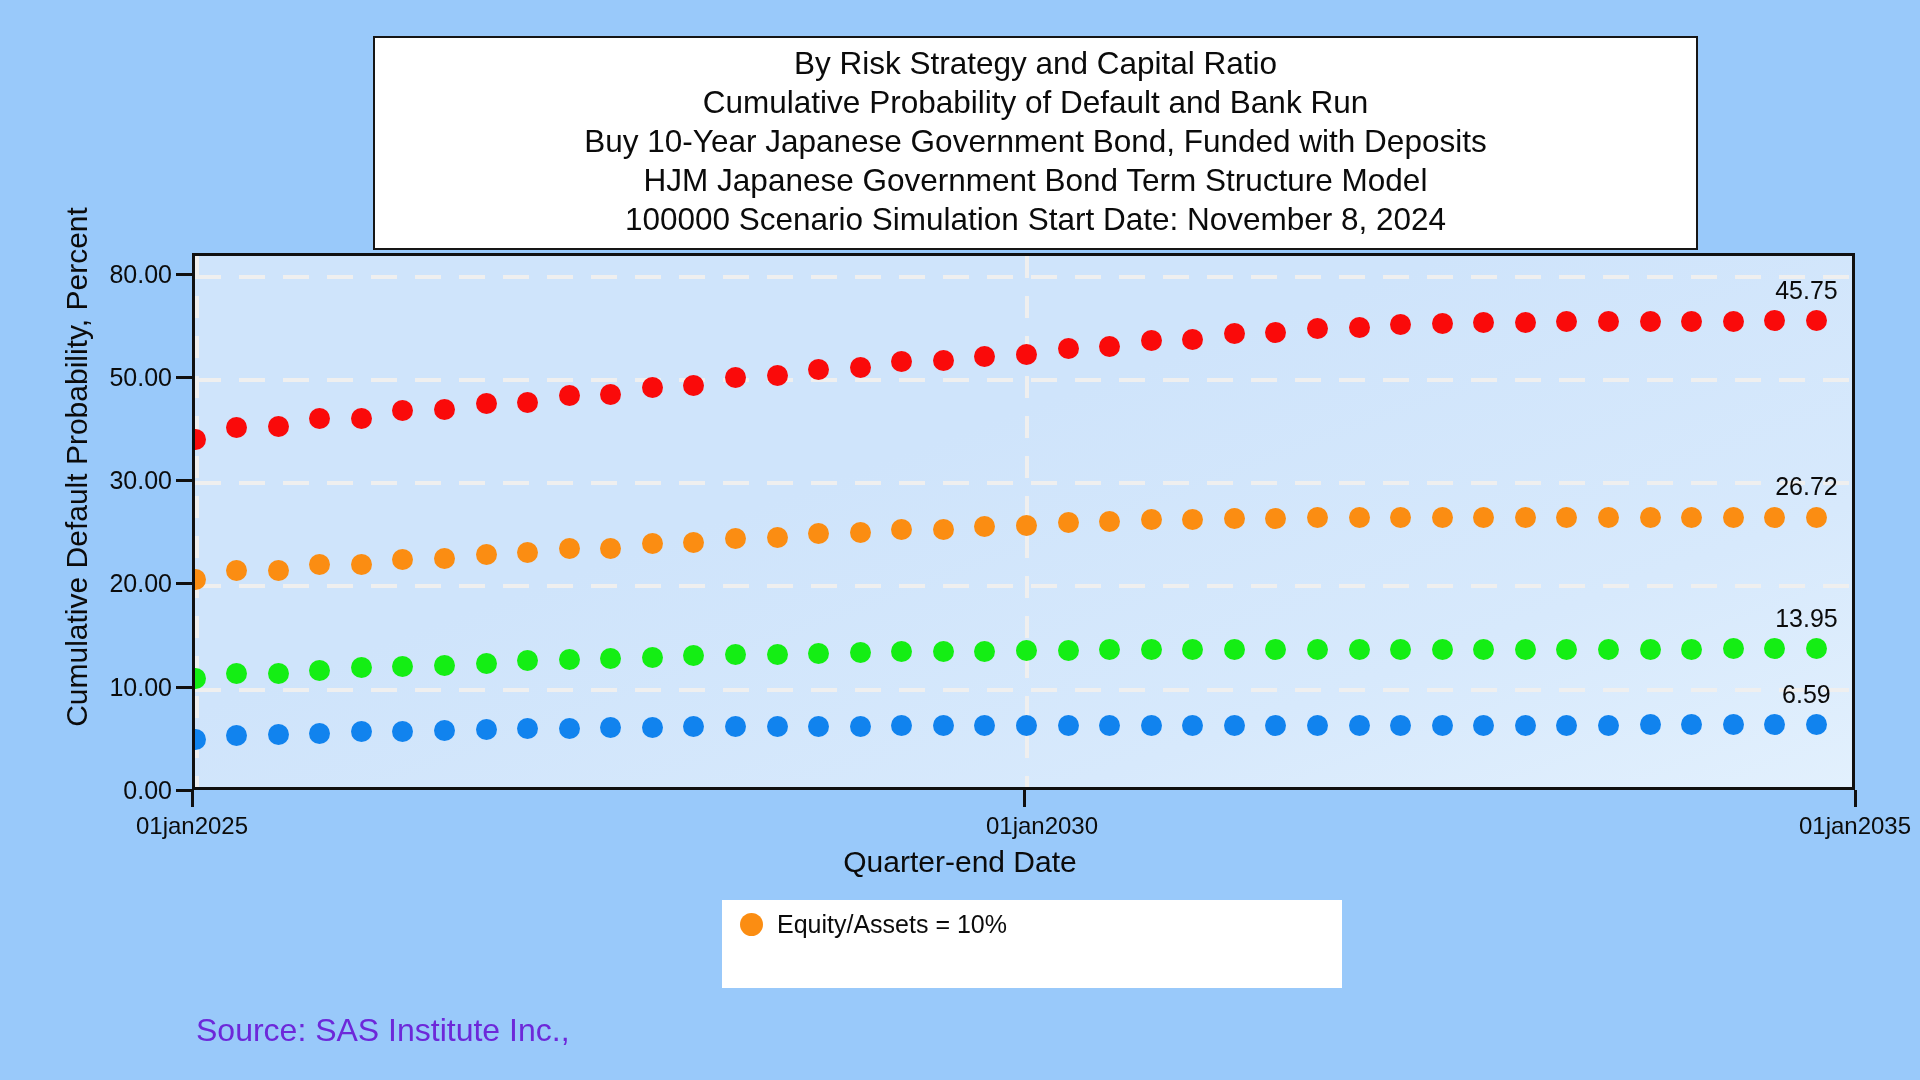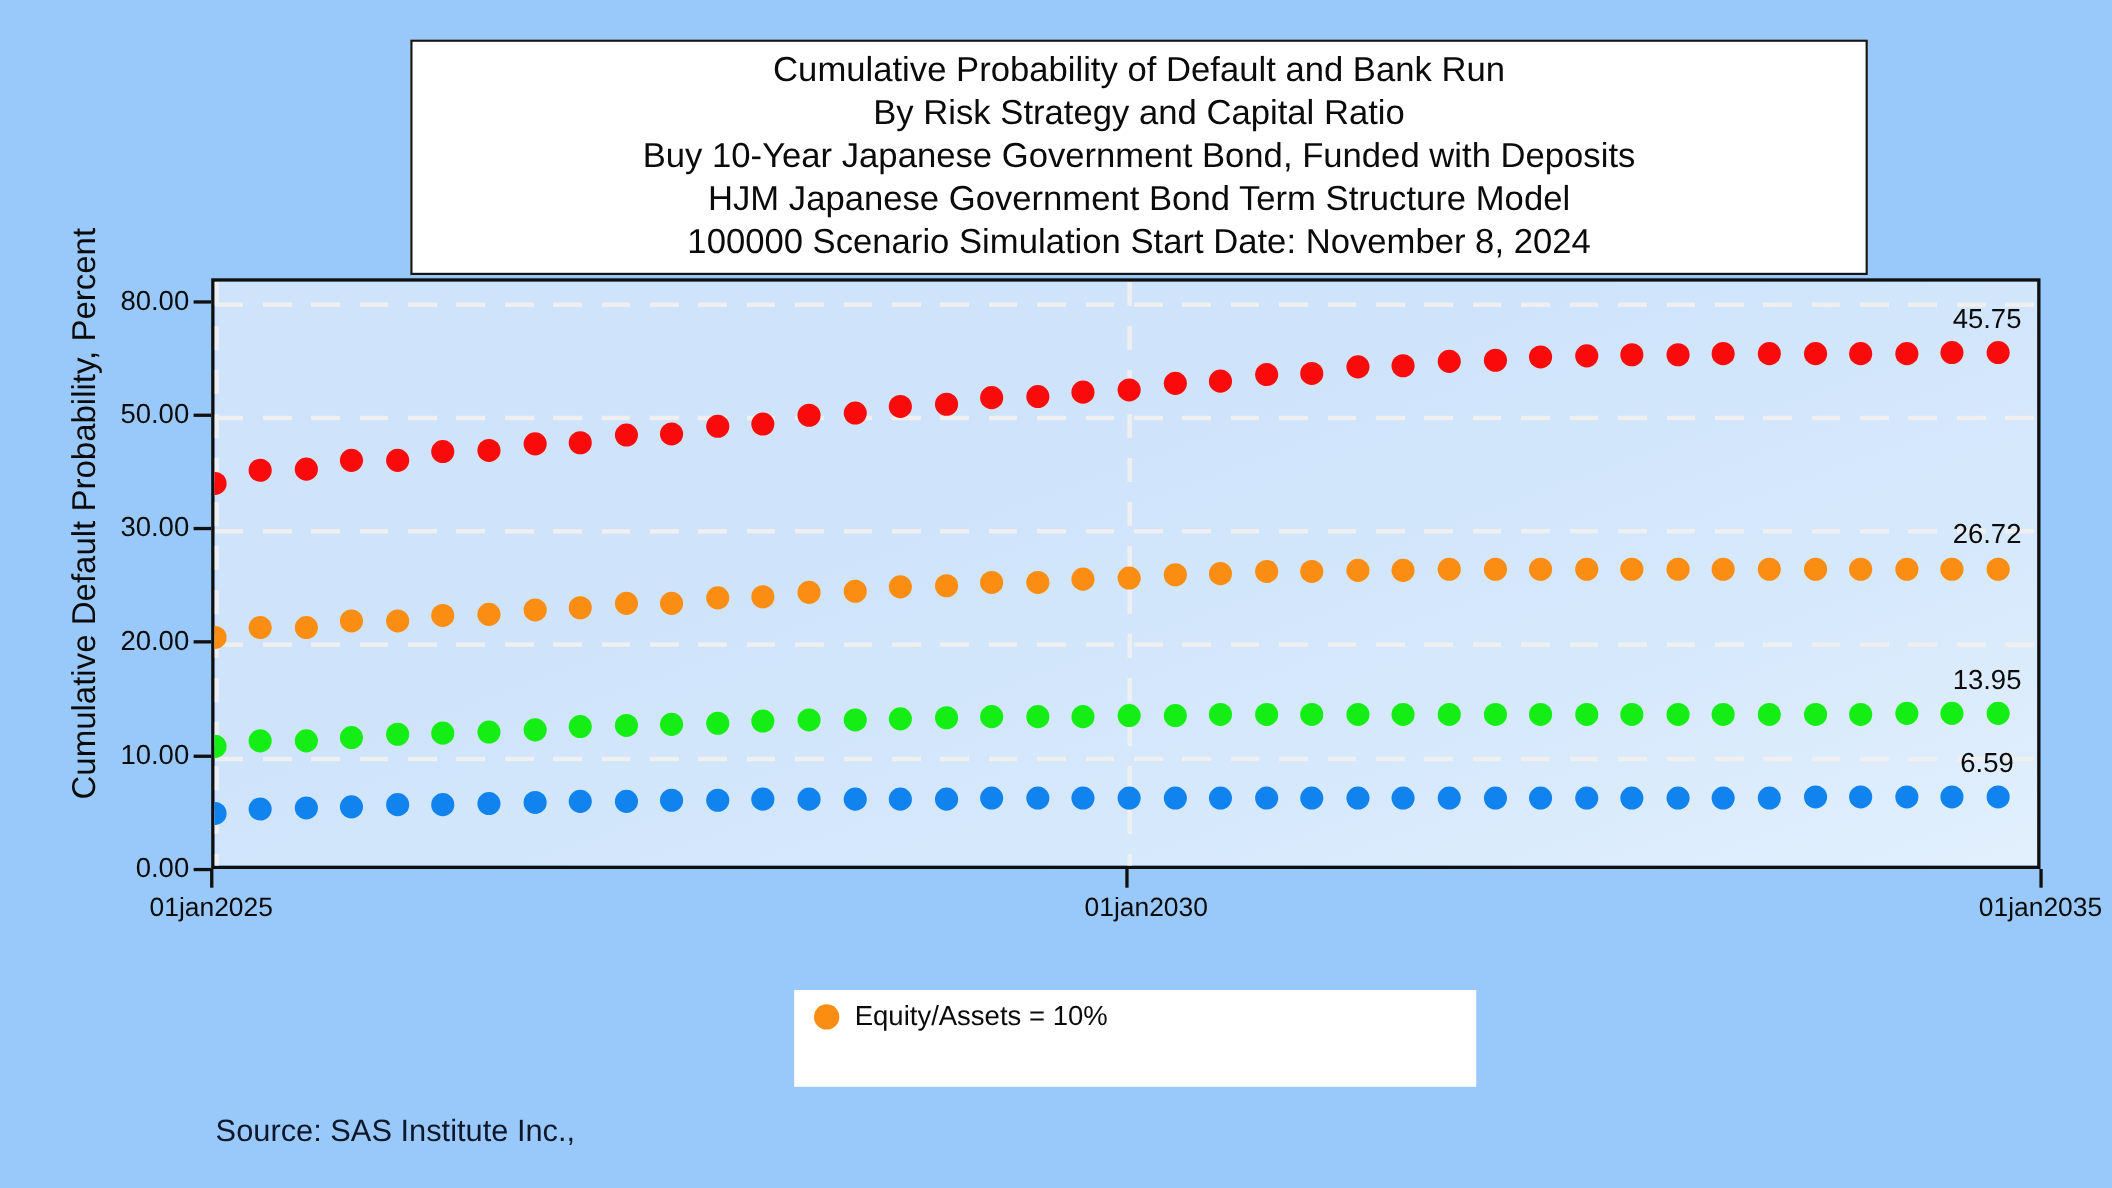--- a/index.html
+++ b/index.html
@@ -77,31 +77,31 @@
     background:#FFFFFF;
     display:grid;grid-template-columns:1fr 1fr;grid-template-rows:1fr 1fr;
     align-items:center;box-sizing:border-box;padding:4px 18px;
   }
   .legend-item{display:flex;align-items:center;gap:14px;}
   .legend-swatch{width:23px;height:23px;border-radius:50%;flex:none;}
   .legend-text{font-size:25px;color:#0B0B0B;white-space:nowrap;}
 
   
   .source{
-    position:absolute;left:196px;top:1012px;font-size:28px;color:#0f172a;white-space:nowrap;
+    position:absolute;left:196px;top:1012px;font-size:32px;color:#6d28d9;white-space:nowrap;
   }
 </style>
 </head>
 <body>
 
 <div id="stage">
 
   <div class="title-box">
+    <div class="title-line">By Risk Strategy and Capital Ratio</div>
     <div class="title-line">Cumulative Probability of Default and Bank Run</div>
-    <div class="title-line">By Risk Strategy and Capital Ratio</div>
     <div class="title-line">Buy 10-Year Japanese Government Bond, Funded with Deposits</div>
     <div class="title-line">HJM Japanese Government Bond Term Structure Model</div>
     <div class="title-line">100000 Scenario Simulation Start Date: November 8, 2024</div>
   </div>
 
   <div class="ylabel">Cumulative Default Probability, Percent</div>
 
   <div id="y-ticks">
       <div class="ytick" style="top: 789px;"></div>
       <div class="yticklabel" style="top: 790px;">0.00</div>
@@ -295,20 +295,21 @@
 
   <div id="x-ticks">
       <div class="xtick" style="left: 191px;"></div>
       <div class="xticklabel" style="left: 192px;">01jan2025</div>
       <div class="xtick" style="left: 1022.5px;"></div>
       <div class="xticklabel" style="left: 1042px;">01jan2030</div>
       <div class="xtick" style="left: 1854px;"></div>
       <div class="xticklabel" style="left: 1855px;">01jan2035</div>
     </div>
 
+  <div class="xlabel">Quarter-end Date</div>
 
   <div class="legend">
     <div class="legend-item">
       <span class="legend-swatch" style="background: rgb(251, 141, 18);"></span>
       <span class="legend-text">Equity/Assets = 10%</span>
     </div>
   </div>
 
   <div class="source">Source: SAS Institute Inc.,</div>
 

